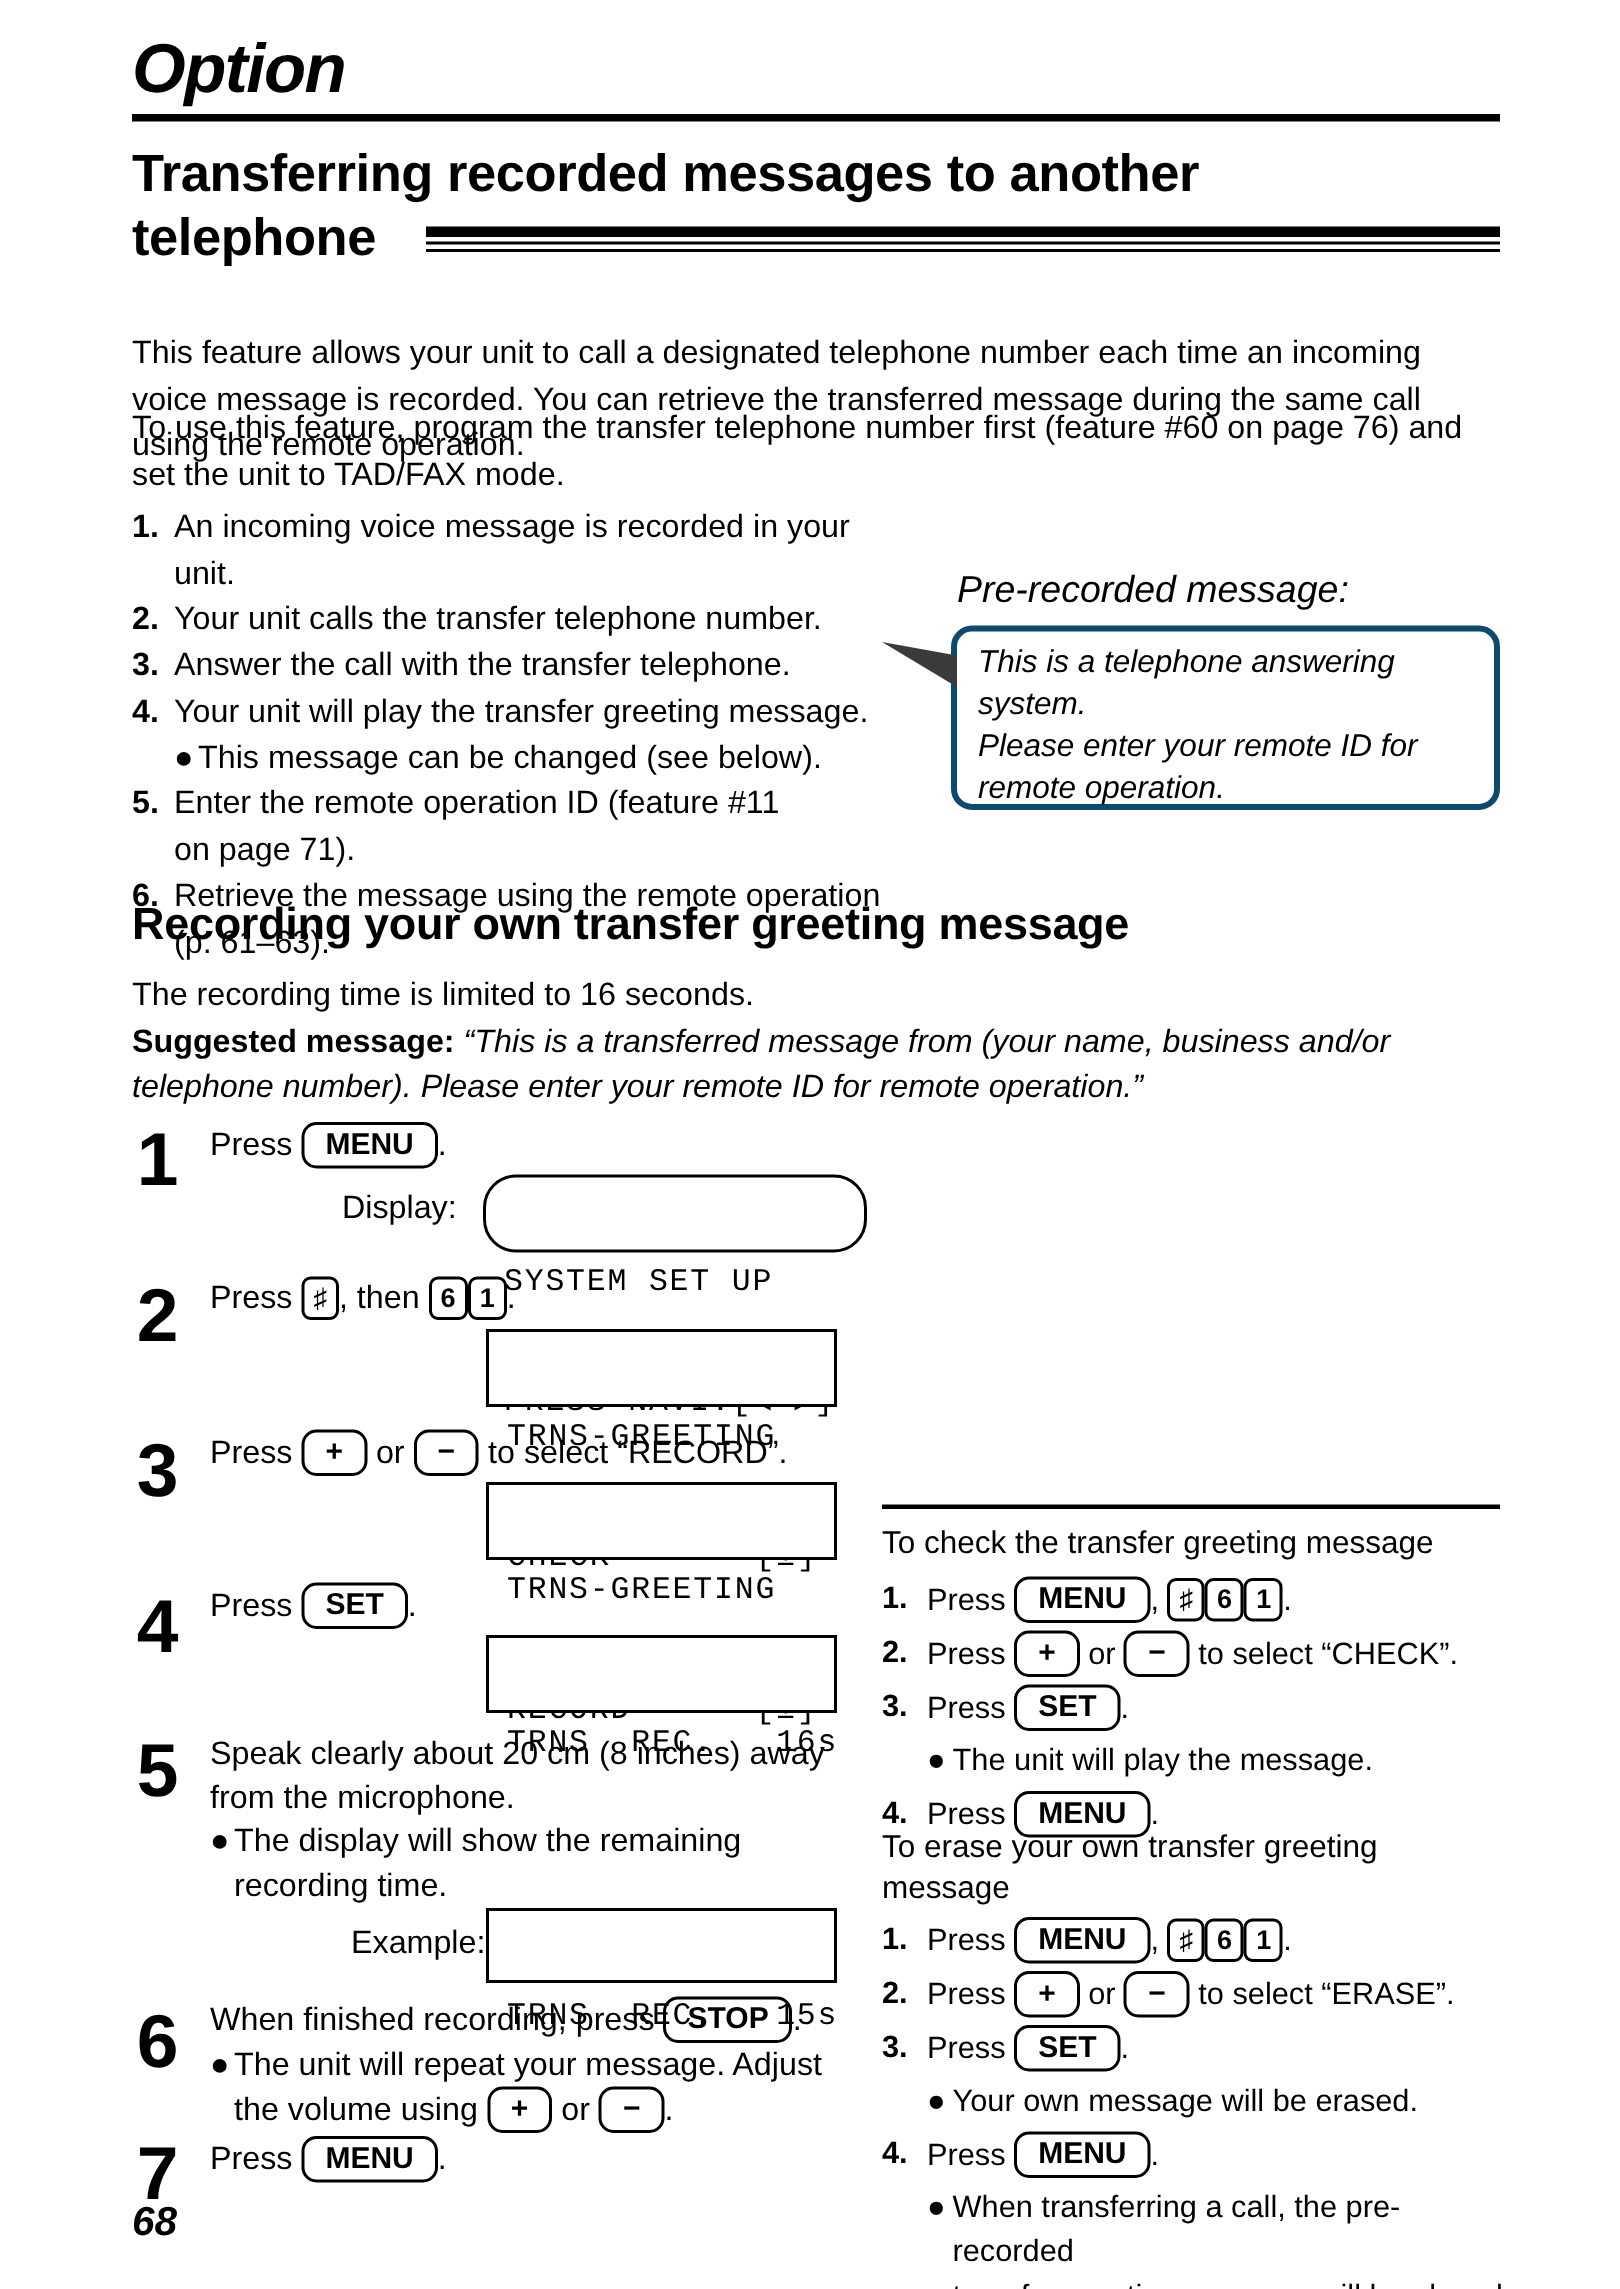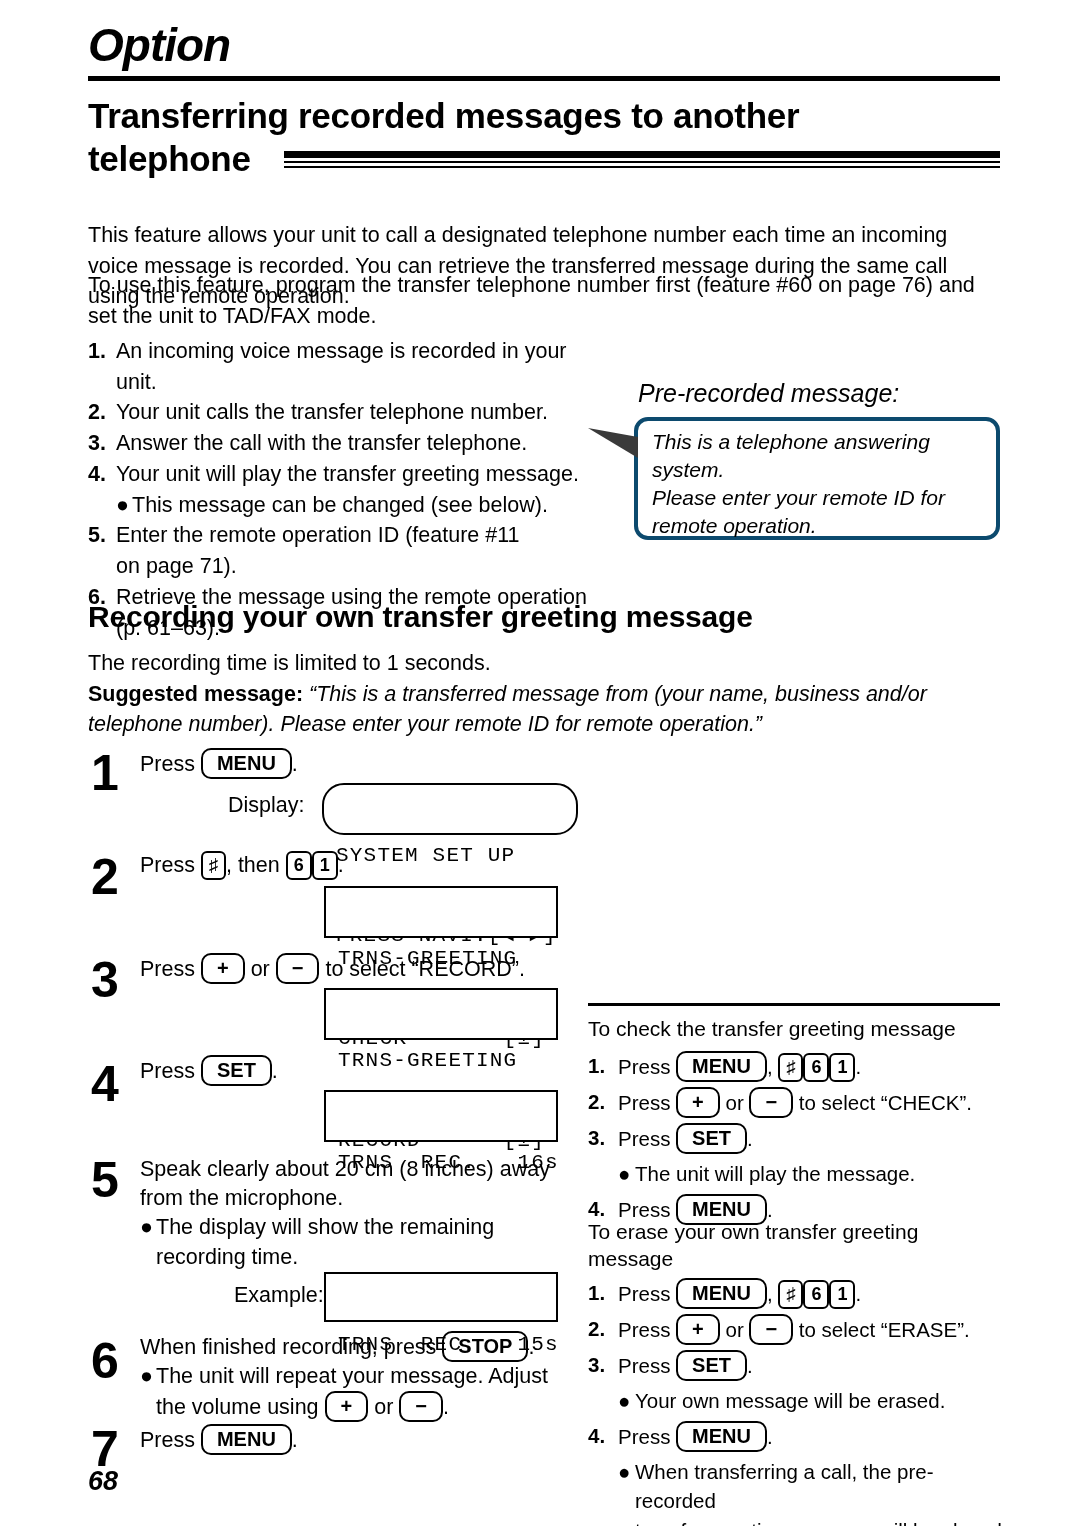--- a/index.html
+++ b/index.html
@@ -222,21 +222,21 @@
     <div class="bubble-text">
       <div>This is a telephone answering</div>
       <div>system.</div>
       <div>Please enter your remote ID for</div>
       <div>remote operation.</div>
     </div>
   </div>
 
   <div class="sec-head">Recording your own transfer greeting message</div>
   <div class="sec-para">
-    <div>The recording time is limited to 1 seconds.</div>
+    <div>The recording time is limited to 16 seconds.</div>
     <div><span class="b">Suggested message:</span> <span class="i">“This is a transferred message from (your name, business and/or telephone number). Please enter your remote ID for remote operation.”</span></div>
   </div>
 
   <div class="bignum" style="left:78px; top:748px;">1</div>
   <div class="stepbody" style="left:140px; top:748px; width:420px;">
     <span>Press</span>
     <span class="key wide">MENU</span><span>.</span>
   </div>
   <div class="displabel" style="left:228px; top:793px;">Display:</div>
   <div class="lcd" style="left:322px; top:783px; width:256px; height:52px;border-radius:22px;">

